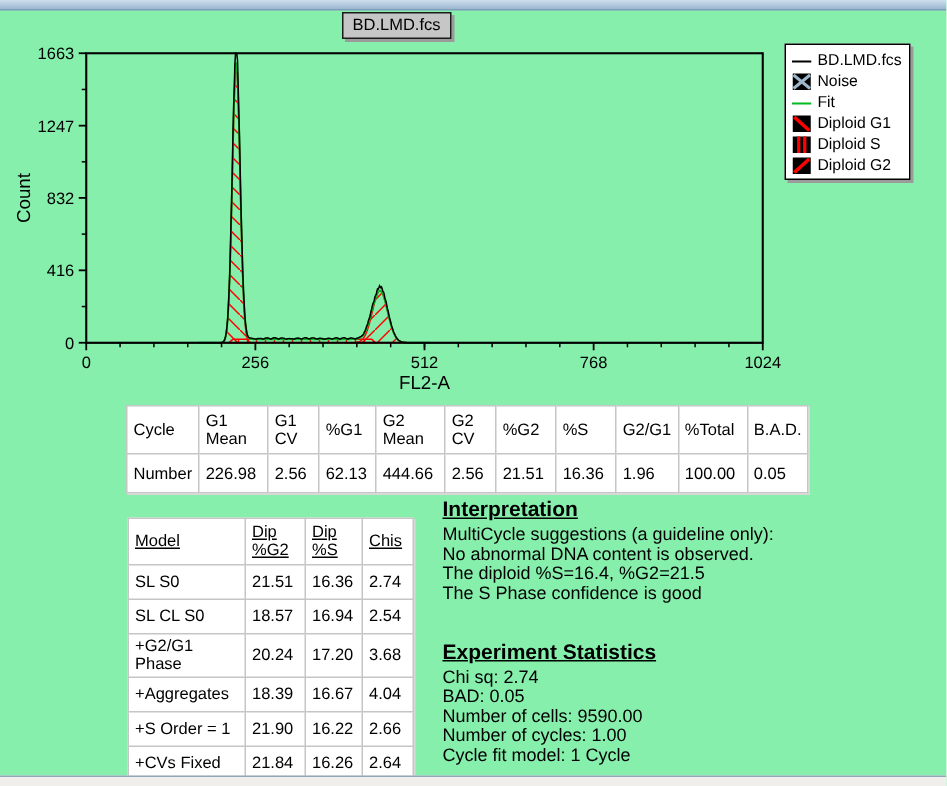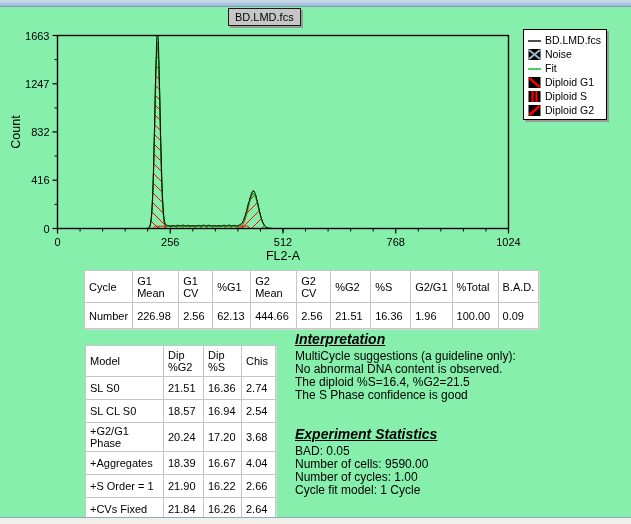--- a/index.html
+++ b/index.html
@@ -28,29 +28,29 @@
   
   table.report{border-collapse:collapse;background:#fff;table-layout:fixed;
     border:1px solid #9b9b9b;box-shadow:1px 1px 0 #d8d8d8;}
   table.report th, table.report td{border:1px solid #c6c6c6;font-weight:normal;
     font-size:11px;color:#000;text-align:left;vertical-align:middle;
     padding:2px 4px;white-space:pre-line;overflow:hidden;}
   #cycle-table{position:absolute;left:84px;top:270px;}
   #cycle-table th{height:27px;}
   #cycle-table td{height:21px;}
   #model-table{position:absolute;left:85px;top:345px;}
-  #model-table th{height:26px;}
+  #model-table th{height:26px;text-decoration:underline;}
   #model-table td{height:18px;}
 
   
   .text-section{position:absolute;left:295px;width:330px;color:#000;}
   #interpretation{top:331px;}
   #experiment-stats{top:426px;}
   .section-heading{font-size:14px;font-weight:bold;text-decoration:underline;
-    margin:0 0 3px 0;font-style:italic;}
+    margin:0 0 3px 0;}
   .section-line{font-size:12px;line-height:13px;margin:0;}
 
   
   .bottom-bar{position:absolute;left:0;top:517px;width:631px;height:7px;
     background:#f1efec;border-top:1px solid #93a7ba;box-sizing:border-box;}
 </style>
 </head>
 <body>
 
 <div id="screen">
@@ -204,21 +204,21 @@
           <td>Number</td>
           <td>226.98</td>
           <td>2.56</td>
           <td>62.13</td>
           <td>444.66</td>
           <td>2.56</td>
           <td>21.51</td>
           <td>16.36</td>
           <td>1.96</td>
           <td>100.00</td>
-          <td>0.09</td>
+          <td>0.05</td>
         </tr>
       </tbody>
     </table>
 
   <table class="report" id="model-table">
       <colgroup>
         <col style="width: 78px;">
         <col style="width: 40px;">
         <col style="width: 38px;">
         <col style="width: 34px;">
@@ -279,20 +279,21 @@
         <p class="section-line">MultiCycle suggestions (a guideline only):</p>
         <p class="section-line">No abnormal DNA content is observed.</p>
         <p class="section-line">The diploid %S=16.4, %G2=21.5</p>
         <p class="section-line">The S Phase confidence is good</p>
       </div>
   </div>
 
   <div class="text-section" id="experiment-stats">
     <div class="section-heading">Experiment Statistics</div>
     <div class="lines">
+        <p class="section-line">Chi sq: 2.74</p>
         <p class="section-line">BAD: 0.05</p>
         <p class="section-line">Number of cells: 9590.00</p>
         <p class="section-line">Number of cycles: 1.00</p>
         <p class="section-line">Cycle fit model: 1 Cycle</p>
       </div>
   </div>
 
   <div class="bottom-bar"></div>
 </div>
 

